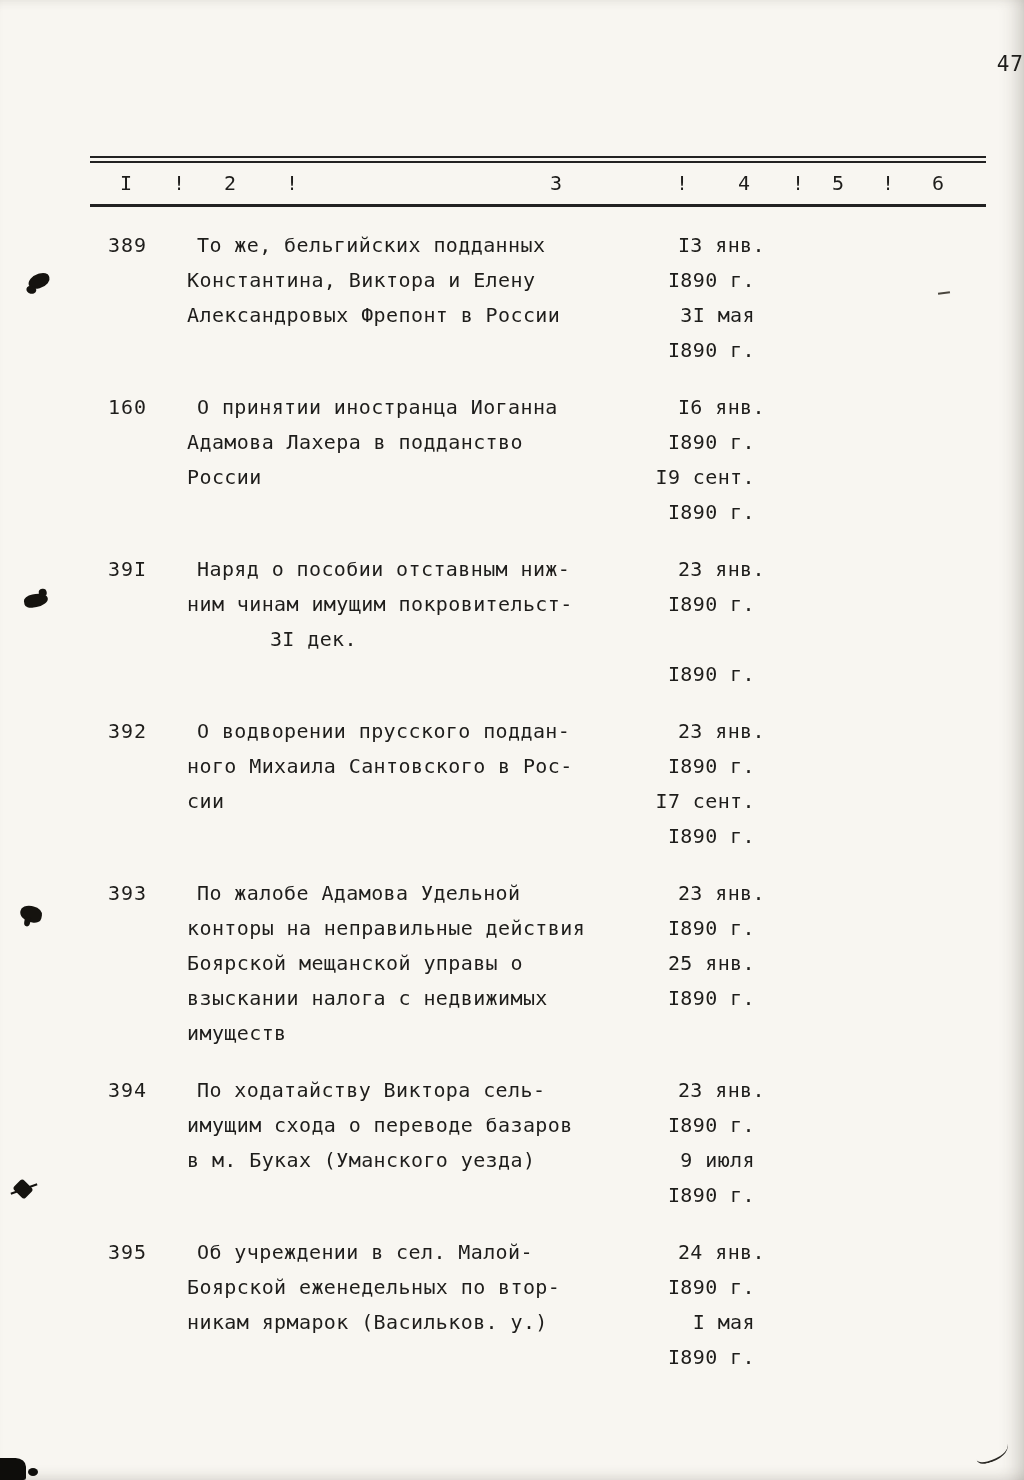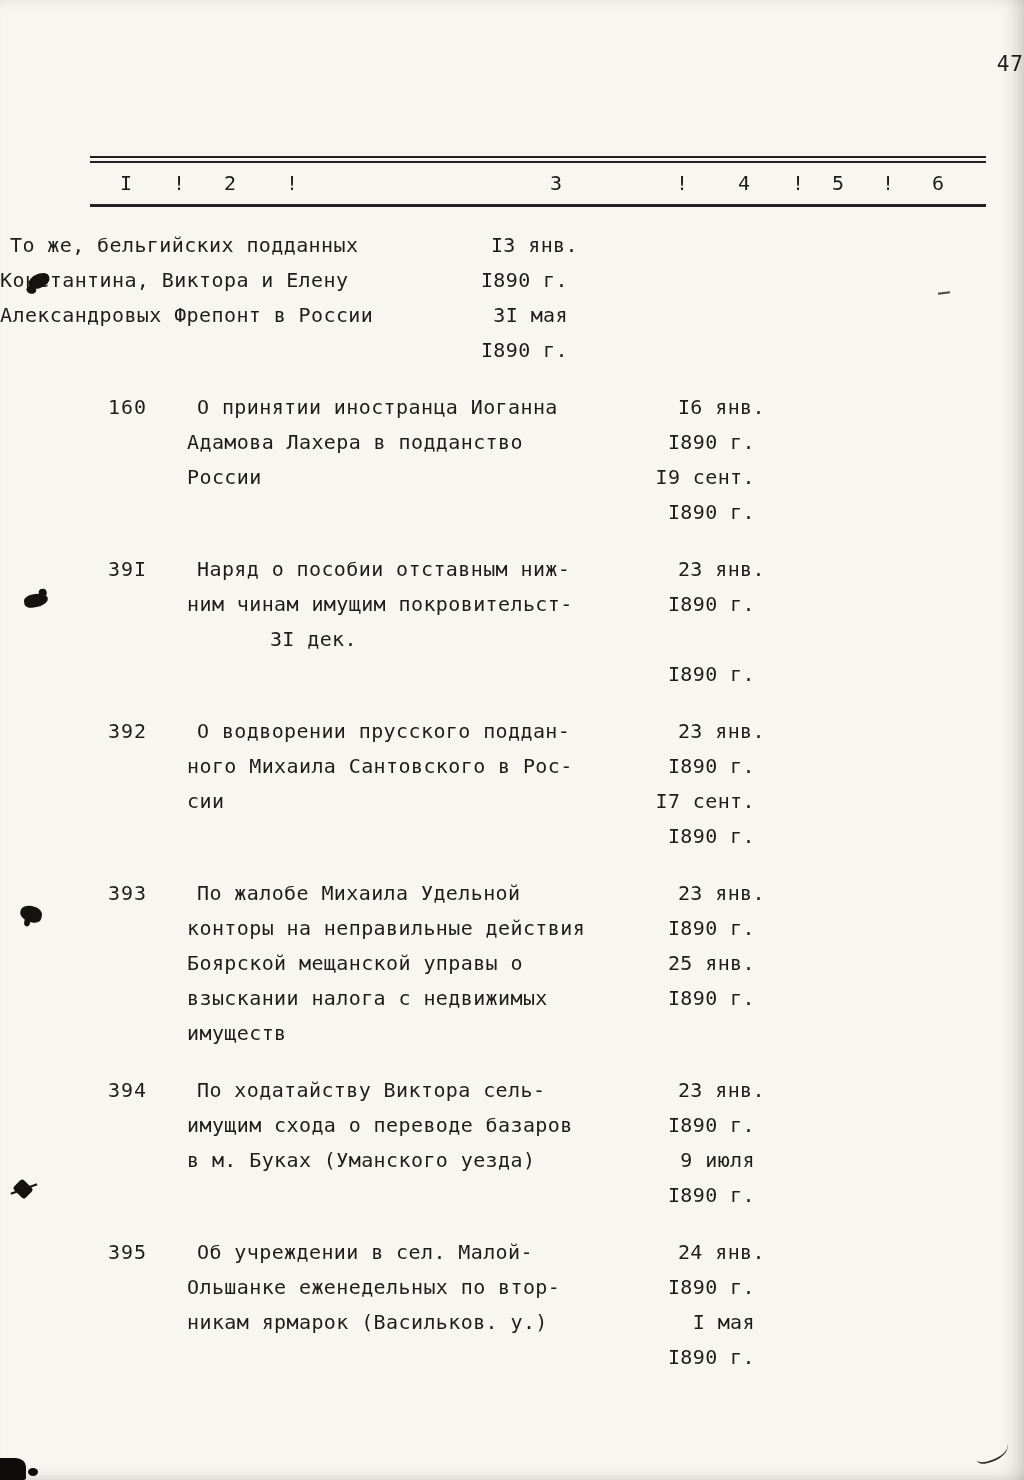--- a/index.html
+++ b/index.html
@@ -77,20 +77,21 @@
       <div class="hsep" style="left: 702px;">!</div>
       <div class="hcell" style="left: 742px;">5</div>
       <div class="hsep" style="left: 792px;">!</div>
       <div class="hcell" style="left: 842px;">6</div>
     </div>
   <div class="rule rule-bottom"></div>
 </div>
 
 <div class="entries" id="entries">
     <div class="entry">
+      <div class="entry-number">389</div>
       <div class="entry-body">
         <div class="entry-row first">
           <div class="row-text">То же, бельгийских подданных</div>
           <div class="row-date">I3 янв.</div>
         </div>
         <div class="entry-row">
           <div class="row-text">Константина, Виктора и Елену</div>
           <div class="row-date">I890 г.</div>
         </div>
         <div class="entry-row">
@@ -162,21 +163,21 @@
         <div class="entry-row">
           <div class="row-text"></div>
           <div class="row-date">I890 г.</div>
         </div>
       </div>
     </div>
     <div class="entry">
       <div class="entry-number">393</div>
       <div class="entry-body">
         <div class="entry-row first">
-          <div class="row-text">По жалобе Михаила Удельной</div>
+          <div class="row-text">По жалобе Адамова Удельной</div>
           <div class="row-date">23 янв.</div>
         </div>
         <div class="entry-row">
           <div class="row-text">конторы на неправильные действия</div>
           <div class="row-date">I890 г.</div>
         </div>
         <div class="entry-row">
           <div class="row-text">Боярской мещанской управы о</div>
           <div class="row-date">25 янв.</div>
         </div>
@@ -212,21 +213,21 @@
       </div>
     </div>
     <div class="entry">
       <div class="entry-number">395</div>
       <div class="entry-body">
         <div class="entry-row first">
           <div class="row-text">Об учреждении в сел. Малой-</div>
           <div class="row-date">24 янв.</div>
         </div>
         <div class="entry-row">
-          <div class="row-text">Ольшанке еженедельных по втор-</div>
+          <div class="row-text">Боярской еженедельных по втор-</div>
           <div class="row-date">I890 г.</div>
         </div>
         <div class="entry-row">
           <div class="row-text">никам ярмарок (Васильков. у.)</div>
           <div class="row-date">I мая</div>
         </div>
         <div class="entry-row">
           <div class="row-text"></div>
           <div class="row-date">I890 г.</div>
         </div>

